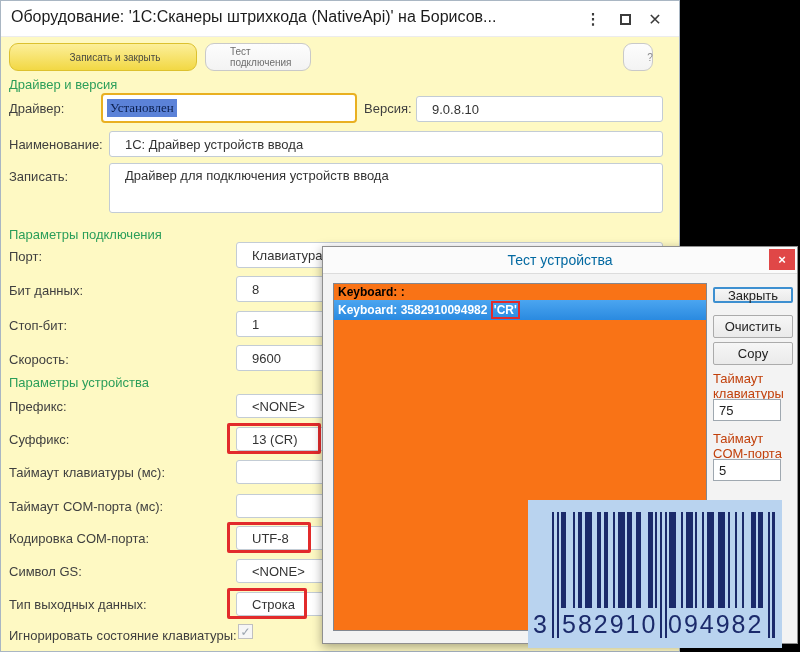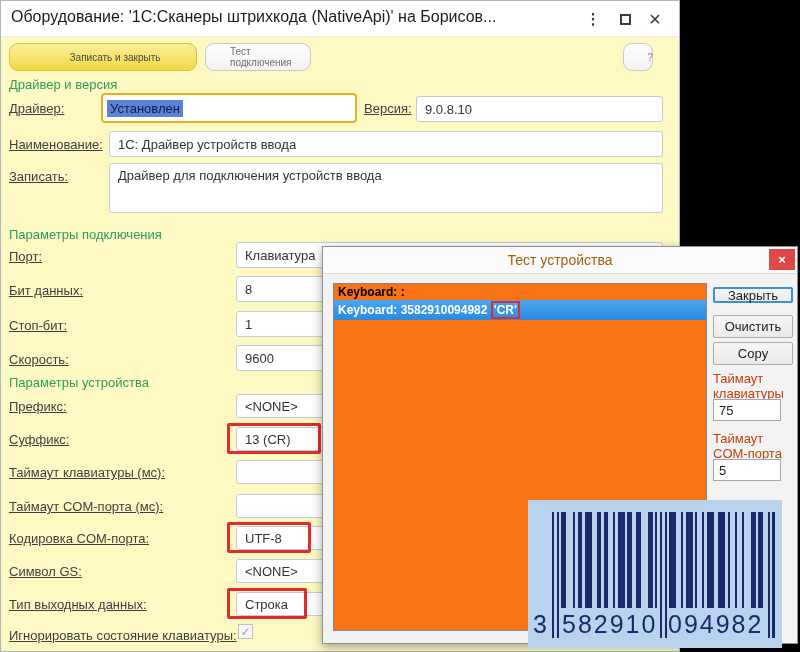--- a/index.html
+++ b/index.html
@@ -21,44 +21,44 @@
   .btn{ border-radius:9px; font-size:10px; display:flex; align-items:center;
     justify-content:center; cursor:default;padding-left:24px; }
   .btn-yellow{ position:absolute; left:8px; top:42px; width:188px; height:28px;
     background:linear-gradient(var(--btn_yellow_top), var(--btn_yellow_bottom));
     border:1px solid #dcc12f; color:#4a4a42; }
   .btn-plain{ background:linear-gradient(#fdfdfd,#f3f3f3); border:1px solid #c9c9c9; color:#6e6e6e; }
   .btn-test{ position:absolute; left:204px; top:42px; width:106px; height:28px; }
   .btn-help{ position:absolute; left:622px; top:42px; width:30px; height:28px; color:#8a8a8a; }
 
   .section{ position:absolute; left:8px; font-size:13px; color:var(--accent_green); }
-  .lbl{ position:absolute; left:8px; font-size:13px; color:#3f3f3f; white-space:nowrap;text-decoration:underline; }
+  .lbl{ position:absolute; left:8px; font-size:13px; color:#3f3f3f; white-space:nowrap; }
   .fld{ position:absolute; background:#fff; border:1px solid #c3ccd5; border-radius:3px;
-    font-size:13px; color:#333; padding:0 8px; }
+    font-size:13px; color:#333; padding:0 15px; }
   input.fld{ outline:none; }
 
   .driver-box{ position:absolute; left:100px; top:92px; width:256px; height:30px;
     border:2px solid var(--focus_border); border-radius:4px; background:#fff;
     display:flex; align-items:center; padding-left:4px; }
-  .sel-text{ background:var(--selection_blue); color:#0b1f4e; font-size:13px; padding:1px 3px; }
+  .sel-text{ background:var(--selection_blue); color:#0b1f4e; font-size:13px; padding:1px 3px;font-family:Liberation Serif, serif; }
 
   .redbox{ position:absolute; border:3px solid var(--annotation_red); border-radius:2px;
     z-index:3; pointer-events:none; }
 
   .checkbox{ position:absolute; left:237px; top:623px; width:15px; height:15px;
     border:1px solid #c0c0c0; background:#f6f6f6; color:#9aa4ae; font-size:12px;
     display:flex; align-items:center; justify-content:center; }
 
   
   .dialog{ position:absolute; left:322px; top:246px; width:476px; height:398px;
     background:#f3f3f3; border:1px solid #8f8f8f; z-index:10;
     box-shadow:0 3px 10px rgba(0,0,0,.35); }
   .dlg-titlebar{ position:absolute; left:0; top:0; width:100%; height:27px; background:#fbfbfb;
     border-bottom:1px solid #dcdcdc; display:flex; align-items:center; justify-content:center; }
-  .dlg-title{ font-size:14px; color:#a16207; }
+  .dlg-title{ font-size:14px; color:#0369a1; }
   .dlg-close{ position:absolute; right:2px; top:2px; width:26px; height:21px;
     background:var(--close_red); color:#fff; font-size:13px; font-weight:bold;
     display:flex; align-items:center; justify-content:center; cursor:default; }
   .listbox{ position:absolute; left:10px; top:36px; width:374px; height:348px;
     background:#f97316; border:1px solid #828790; overflow:hidden; }
   .log-item{ font-size:12px; font-weight:bold; color:#000; padding:1px 4px; white-space:nowrap; }
   .log-item.selected{ background:linear-gradient(var(--selection_list_top), var(--selection_list_bottom));
     color:#fff; }
   .cr-box{ border:2px solid var(--annotation_red); padding:0 1px; display:inline-block; }
   .dlg-btn{ position:absolute; left:390px; width:80px; height:23px; font-size:13px; color:#222;

